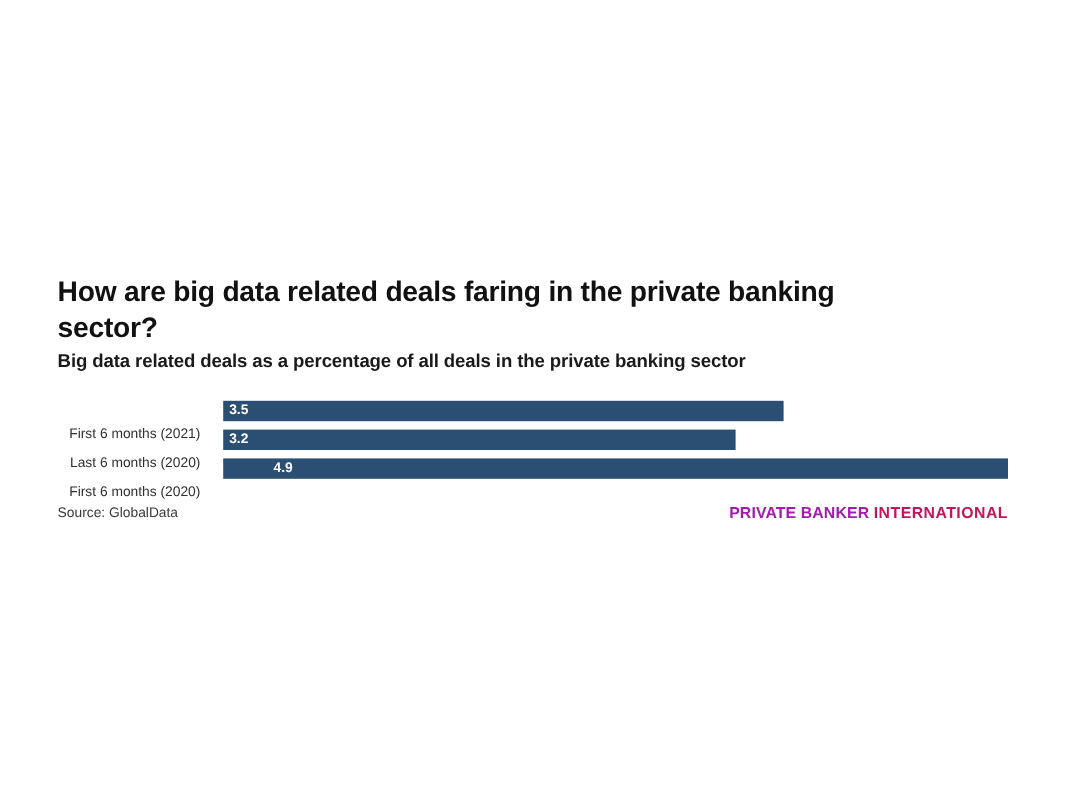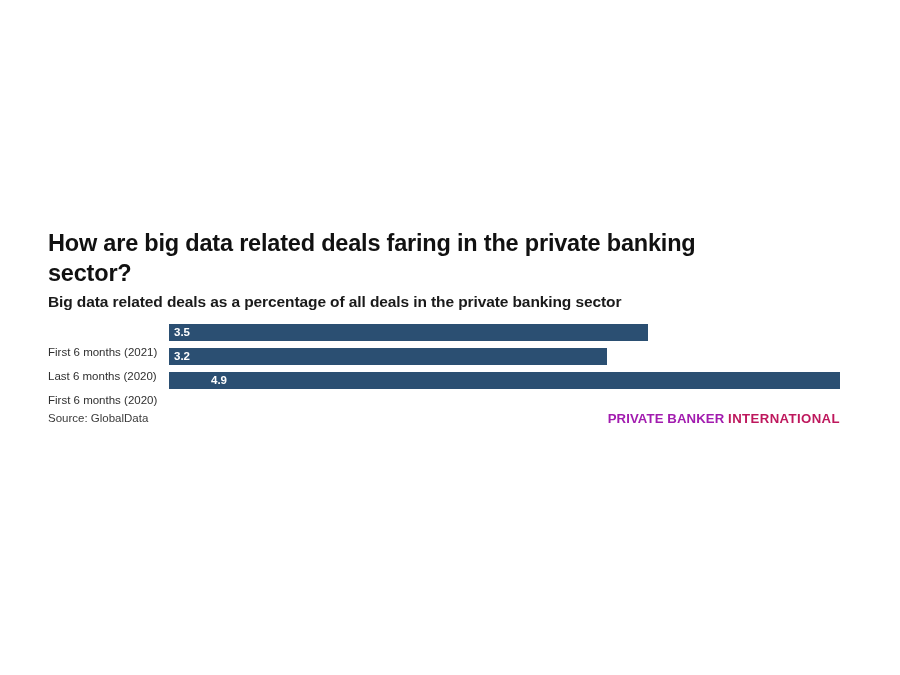--- a/index.html
+++ b/index.html
@@ -40,45 +40,46 @@
     margin: 0 0 3px 0;
     max-width: 730px;
   }
 
   .chart-subtitle {
     font-size: 15.5px;
     font-weight: bold;
     color: #1a1a1a;
     line-height: 1.3;
     letter-spacing: -0.1px;
-    margin: 0 0 12px 0;
+    margin: 0 0 22px 0;
   }
 
   .plot-area {
     position: relative;
     width: 792px;
   }
 
   .bar-row {
     display: flex;
     align-items: center;
     height: 17px;
     margin-bottom: 7px;
   }
   .bar-row:last-child {
     margin-bottom: 0;
   }
 
   .cat-label {
     width: 119px;
     flex: 0 0 119px;
+    text-align: right;
     font-size: 11.5px;
     color: #2f2f2f;
     line-height: 1;
-    padding-right: 2px;
+    padding-right: 19px;
     white-space: nowrap;
     margin-top: 40px;
   }
 
   .bar-track {
     position: relative;
     flex: 1 1 auto;
     height: 17px;
   }
 

